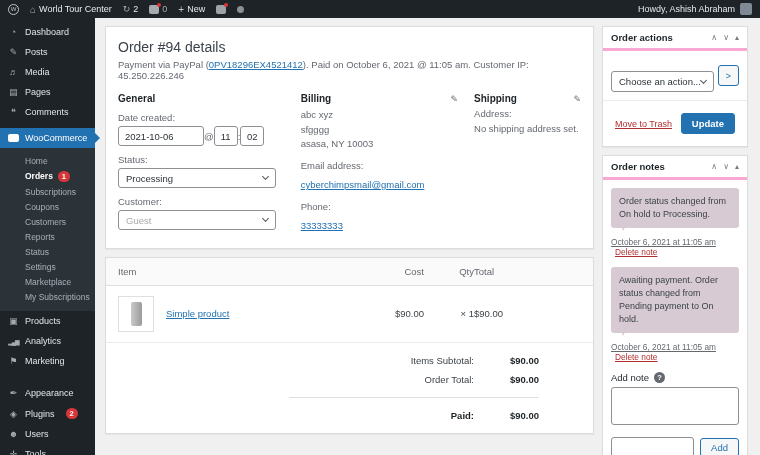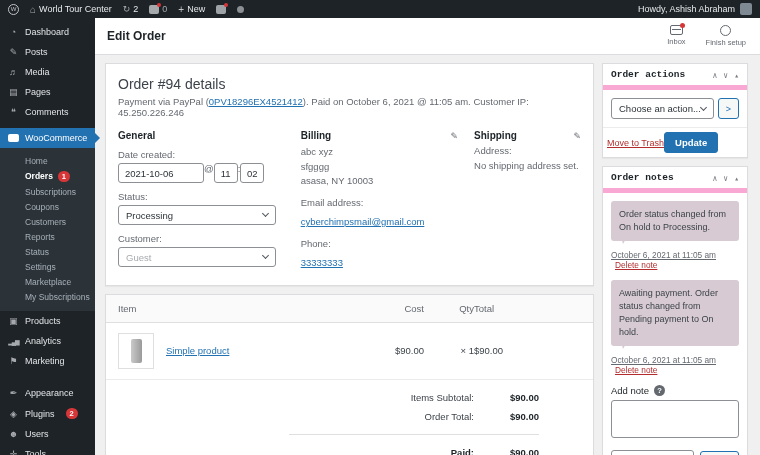--- a/index.html
+++ b/index.html
@@ -67,21 +67,21 @@
   .order-panel { padding:12px 12px 14px; }
   .order-title { font-size:14px; font-weight:400; color:#3c434a; margin-bottom:4px; }
   .order-sub { font-size:9.5px; color:#646970; margin-bottom:12px; }
   a.blue, .blue-link { color:#2271b1; text-decoration:underline; cursor:pointer; }
   .cols { display:flex; gap:16px; }
   .col-general { width:36%; } .col-billing { width:34%; } .col-shipping { flex:1; }
   .h3row { display:flex; justify-content:space-between; align-items:center; margin-bottom:4px; }
   .h3row h3 { font-size:10px; color:#1d2327; }
   .pencil { font-size:9px; color:#646970; cursor:pointer; }
   .flabel { display:block; font-size:9.5px; color:#646970; margin:8px 0 3px; }
-  .daterow { display:flex; align-items:flex-start; gap:0; }
+  .daterow { display:flex; align-items:center; gap:0; }
   .inp { border:1px solid #8c8f94; border-radius:3px; height:20px; font-size:9.5px; color:#2c3338;
          display:flex; align-items:center; padding:0 6px; background:#fff; }
   .inp-date { width:86px; } .inp-sm { width:24px; justify-content:center; }
   .sep { font-size:9.5px; color:#646970; }
   .fselect { border:1px solid #8c8f94; border-radius:3px; height:20px; background:#fff; width:95%;
              display:flex; align-items:center; justify-content:space-between; padding:0 7px;
              font-size:9.5px; color:#2c3338; cursor:pointer; }
   .fselect .ph { color:#a7aaad; }
   .chev { width:5px; height:5px; border-right:1.4px solid #50575e; border-bottom:1.4px solid #50575e;
           transform:rotate(45deg); margin-top:-3px; flex:none; }
@@ -104,29 +104,29 @@
   .t-row { display:flex; align-items:center; padding:4px 0; }
   .t-label { flex:1; text-align:right; color:#3c434a; }
   .t-value { width:65px; text-align:right; font-weight:bold; color:#1d2327; }
   .t-label.bold { font-weight:bold; color:#1d2327; }
   .t-divider { border-top:1px solid #dfdfdf; margin:8px 0; }
   .btn-sec { border:1px solid #2271b1; color:#2271b1; background:#f6f7f7; border-radius:3px;
              font-size:9.5px; padding:3px 10px; cursor:pointer; display:inline-block; }
 
   
   .postbox { background:#fff; border:1px solid #dcdcde; box-shadow:0 1px 1px rgba(0,0,0,.04); margin-bottom:8px; }
-  .pb-head { display:flex; align-items:flex-end; padding:5px 8px; border-bottom:5px solid #f9a8d4;font-family:Liberation Mono, monospace; }
+  .pb-head { display:flex; align-items:center; padding:5px 8px; border-bottom:3px solid #f9a8d4; }
   .pb-title { flex:1; font-size:9.5px; font-weight:bold; color:#1d2327; }
   .pb-ctrl { font-size:8px; color:#787c82; margin-left:6px; cursor:pointer; }
   .pb-body { padding:8px; }
   .action-row { display:flex; gap:4px; align-items:center; }
-  .action-row .fselect { flex:1; width:auto; height:21px; }
+  .action-row .fselect { flex:1; width:auto; height:21px;margin-top:12px; }
   .apply-btn { width:21px; height:21px; border:1px solid #2271b1; color:#2271b1; border-radius:3px;
                background:#f6f7f7; font-size:9px; display:flex; align-items:center; justify-content:center; cursor:pointer; }
-  .pb-foot { display:flex; align-items:center; padding:4px; border-top:1px solid #ececec; }
+  .pb-foot { display:flex; align-items:center; justify-content:space-between; padding:12px; border-top:1px solid #ececec; }
   .red-link { color:#b32d2e; text-decoration:underline; font-size:9px; cursor:pointer; }
   .btn-primary { background:#2271b1; color:#fff; border-radius:3px; font-size:9.5px; font-weight:bold;
                  padding:4px 10px; cursor:pointer; border:1px solid #2271b1; }
 
   .note-bubble { background:#d7cad2; border-radius:3px; padding:7px 8px; font-size:9px; color:#3c434a;
                  line-height:1.45; position:relative; }
   .note-bubble::after { content:""; position:absolute; bottom:-7px; left:10px;
                         border:4px solid transparent; border-top:7px solid #d7cad2; border-left-width:2px; }
   .note-meta { margin:9px 0 10px; font-size:8.3px; }
   .note-date { color:#646970; text-decoration:underline; }
@@ -271,33 +271,20 @@
         <span>Users</span>
       </div>
       <div class="mitem">
         <span class="mi">✛</span>
         <span>Tools</span>
       </div>
 
     </aside>
 
     <div class="main">
-      <div class="main-header">
-        <div class="page-title">Edit Order</div>
-        <div class="activity">
-          <div class="act-stack">
-            <span class="inbox-ic"></span>
-            <span class="act-label">Inbox</span>
-          </div>
-          <div class="act-stack">
-            <span class="circle-ic"></span>
-            <span class="act-label">Finish setup</span>
-          </div>
-        </div>
-      </div>
 
       <div class="content">
 
         <div class="left-col">
 
           <div class="panel order-panel">
             <div class="order-title">Order #94 details</div>
             <div class="order-sub"><span>Payment via PayPal (</span><a class="blue">0PV18296EX4521412</a><span>). Paid on October 6, 2021 @ 11:05 am. Customer IP: 45.250.226.246</span></div>
 
             <div class="cols">

